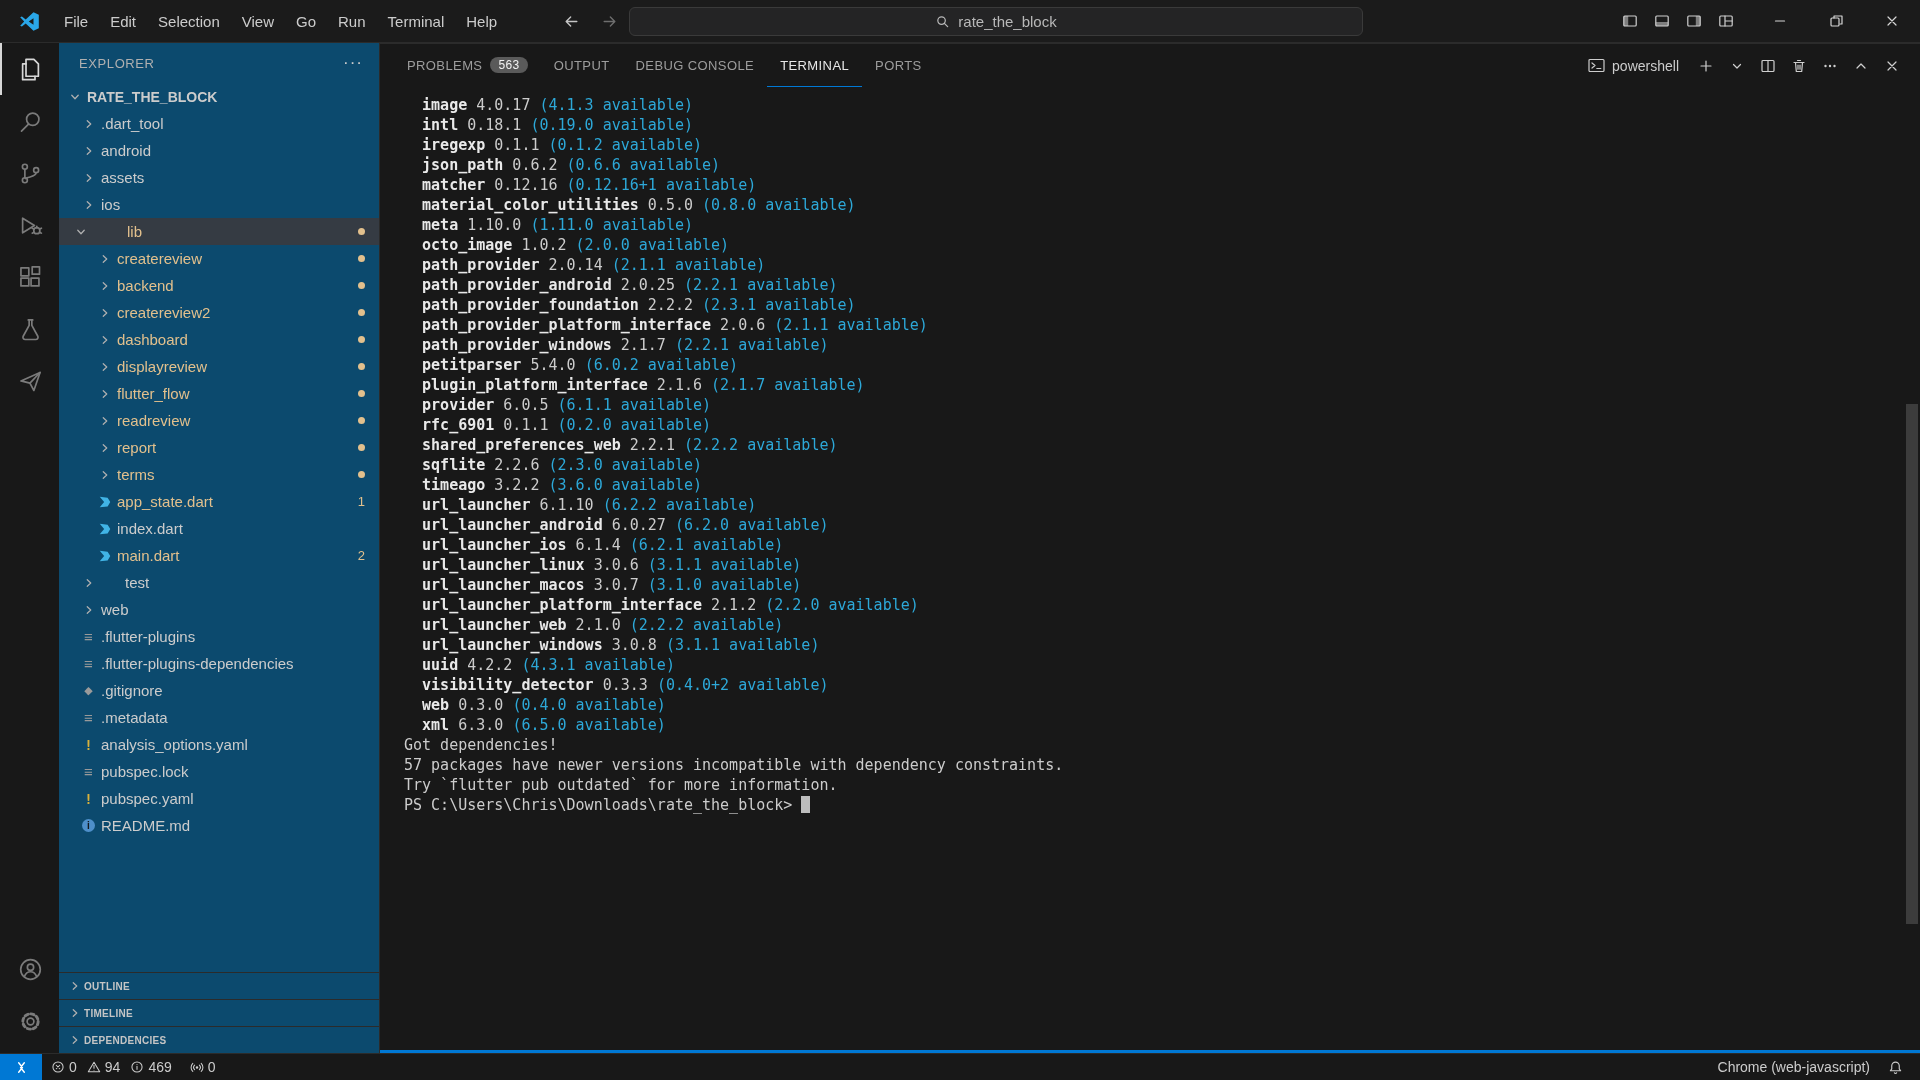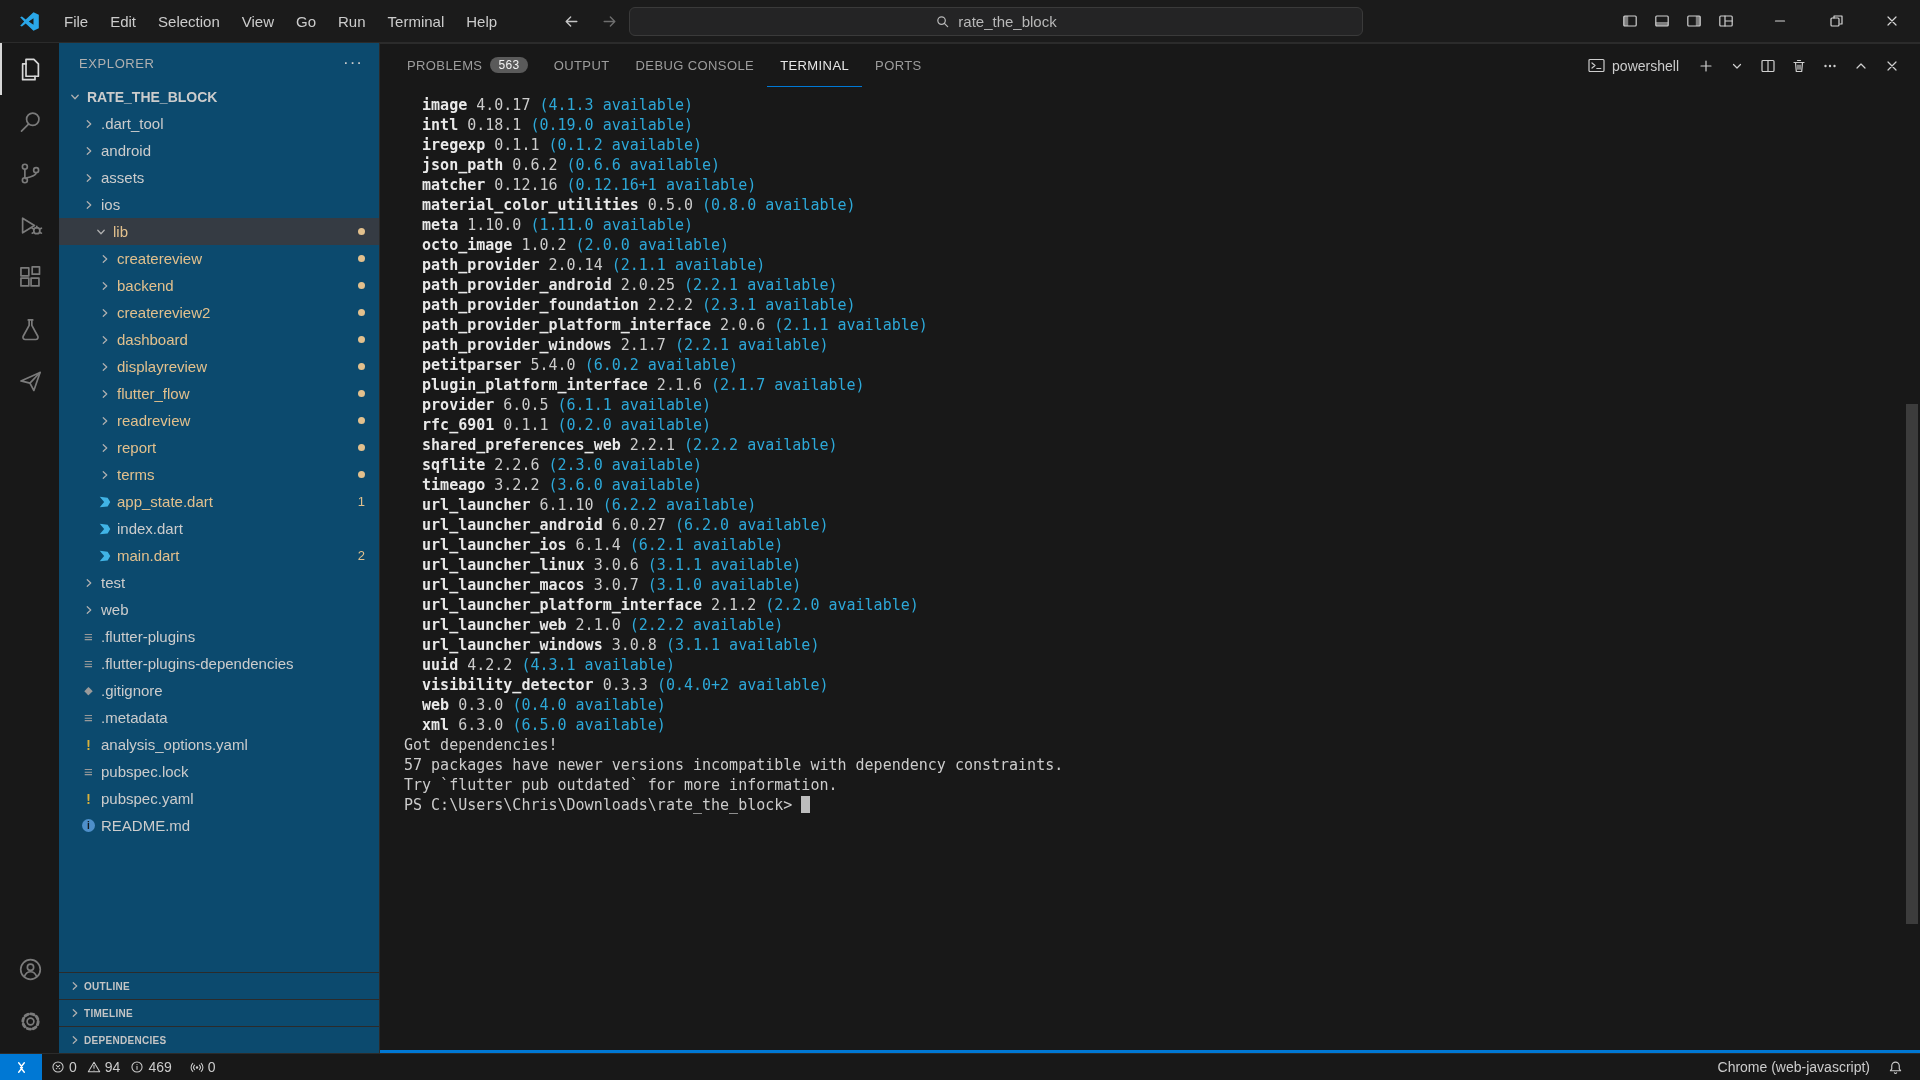--- a/index.html
+++ b/index.html
@@ -283,21 +283,21 @@
           <span class="tlabel">assets</span>
         </div>
         <div class="trow" style="padding-left: 20px;">
           <span class="twisty ">
             <svg width="14" height="14" viewBox="0 0 16 16" fill="none" stroke="currentColor" stroke-width="1.4" stroke-linecap="round" stroke-linejoin="round">
               <path d="M6 4.3 10 8l-4 3.7"></path>
             </svg>
           </span>
           <span class="tlabel">ios</span>
         </div>
-        <div class="trow selected modified" style="padding-left: 32px;">
+        <div class="trow selected modified" style="padding-left: 12px; gap: 34px;">
           <span class="twisty down">
             <svg width="14" height="14" viewBox="0 0 16 16" fill="none" stroke="currentColor" stroke-width="1.4" stroke-linecap="round" stroke-linejoin="round">
               <path d="M6 4.3 10 8l-4 3.7"></path>
             </svg>
           </span>
           <span class="tlabel">lib</span>
           <span class="tbadge dot"></span>
         </div>
         <div class="trow modified" style="padding-left: 36px;">
           <span class="twisty ">
@@ -399,21 +399,21 @@
         </div>
         <div class="trow modified" style="padding-left: 36px;">
           <span class="ficon">
             <svg width="14" height="14" viewBox="0 0 16 16">
               <path fill="#41b4e6" d="M2 2l9 1 3 5-3 5-9 1 5-6z"></path>
             </svg>
           </span>
           <span class="tlabel">main.dart</span>
           <span class="tbadge">2</span>
         </div>
-        <div class="trow" style="padding-left: 20px;">
+        <div class="trow" style="padding-left: 20px; gap: 24px;">
           <span class="twisty ">
             <svg width="14" height="14" viewBox="0 0 16 16" fill="none" stroke="currentColor" stroke-width="1.4" stroke-linecap="round" stroke-linejoin="round">
               <path d="M6 4.3 10 8l-4 3.7"></path>
             </svg>
           </span>
           <span class="tlabel">test</span>
         </div>
         <div class="trow" style="padding-left: 20px;">
           <span class="twisty ">
             <svg width="14" height="14" viewBox="0 0 16 16" fill="none" stroke="currentColor" stroke-width="1.4" stroke-linecap="round" stroke-linejoin="round">

